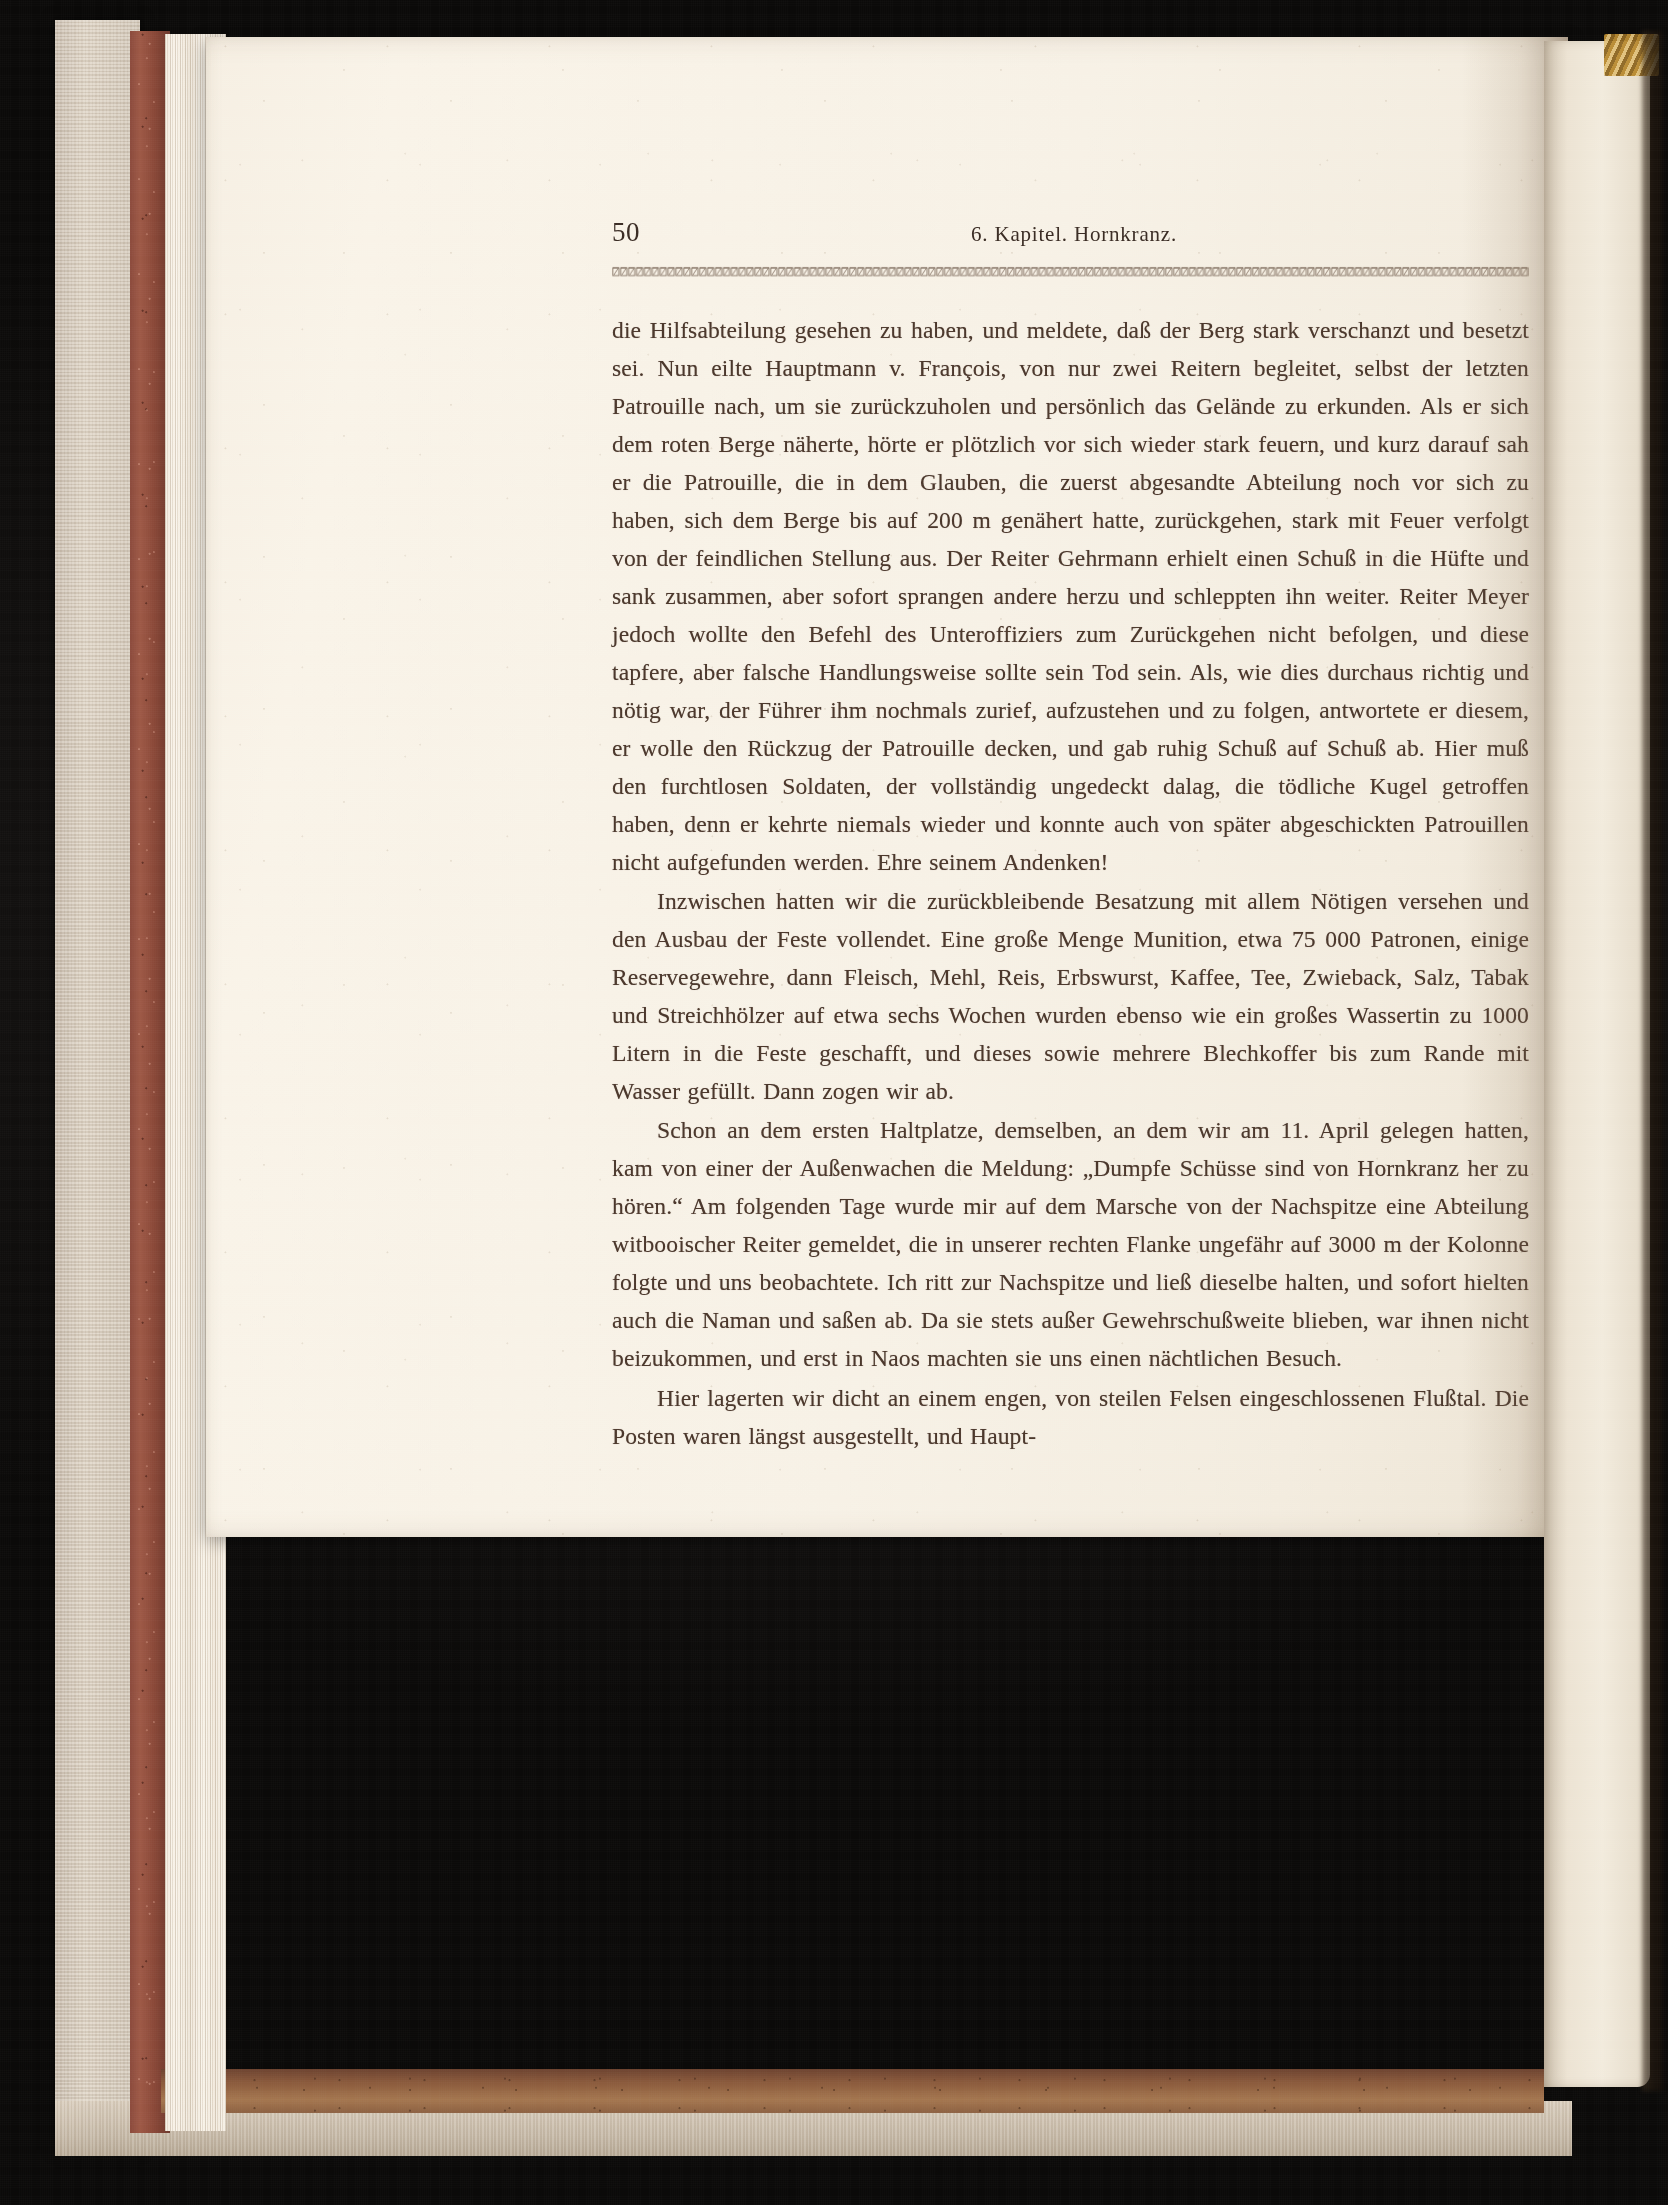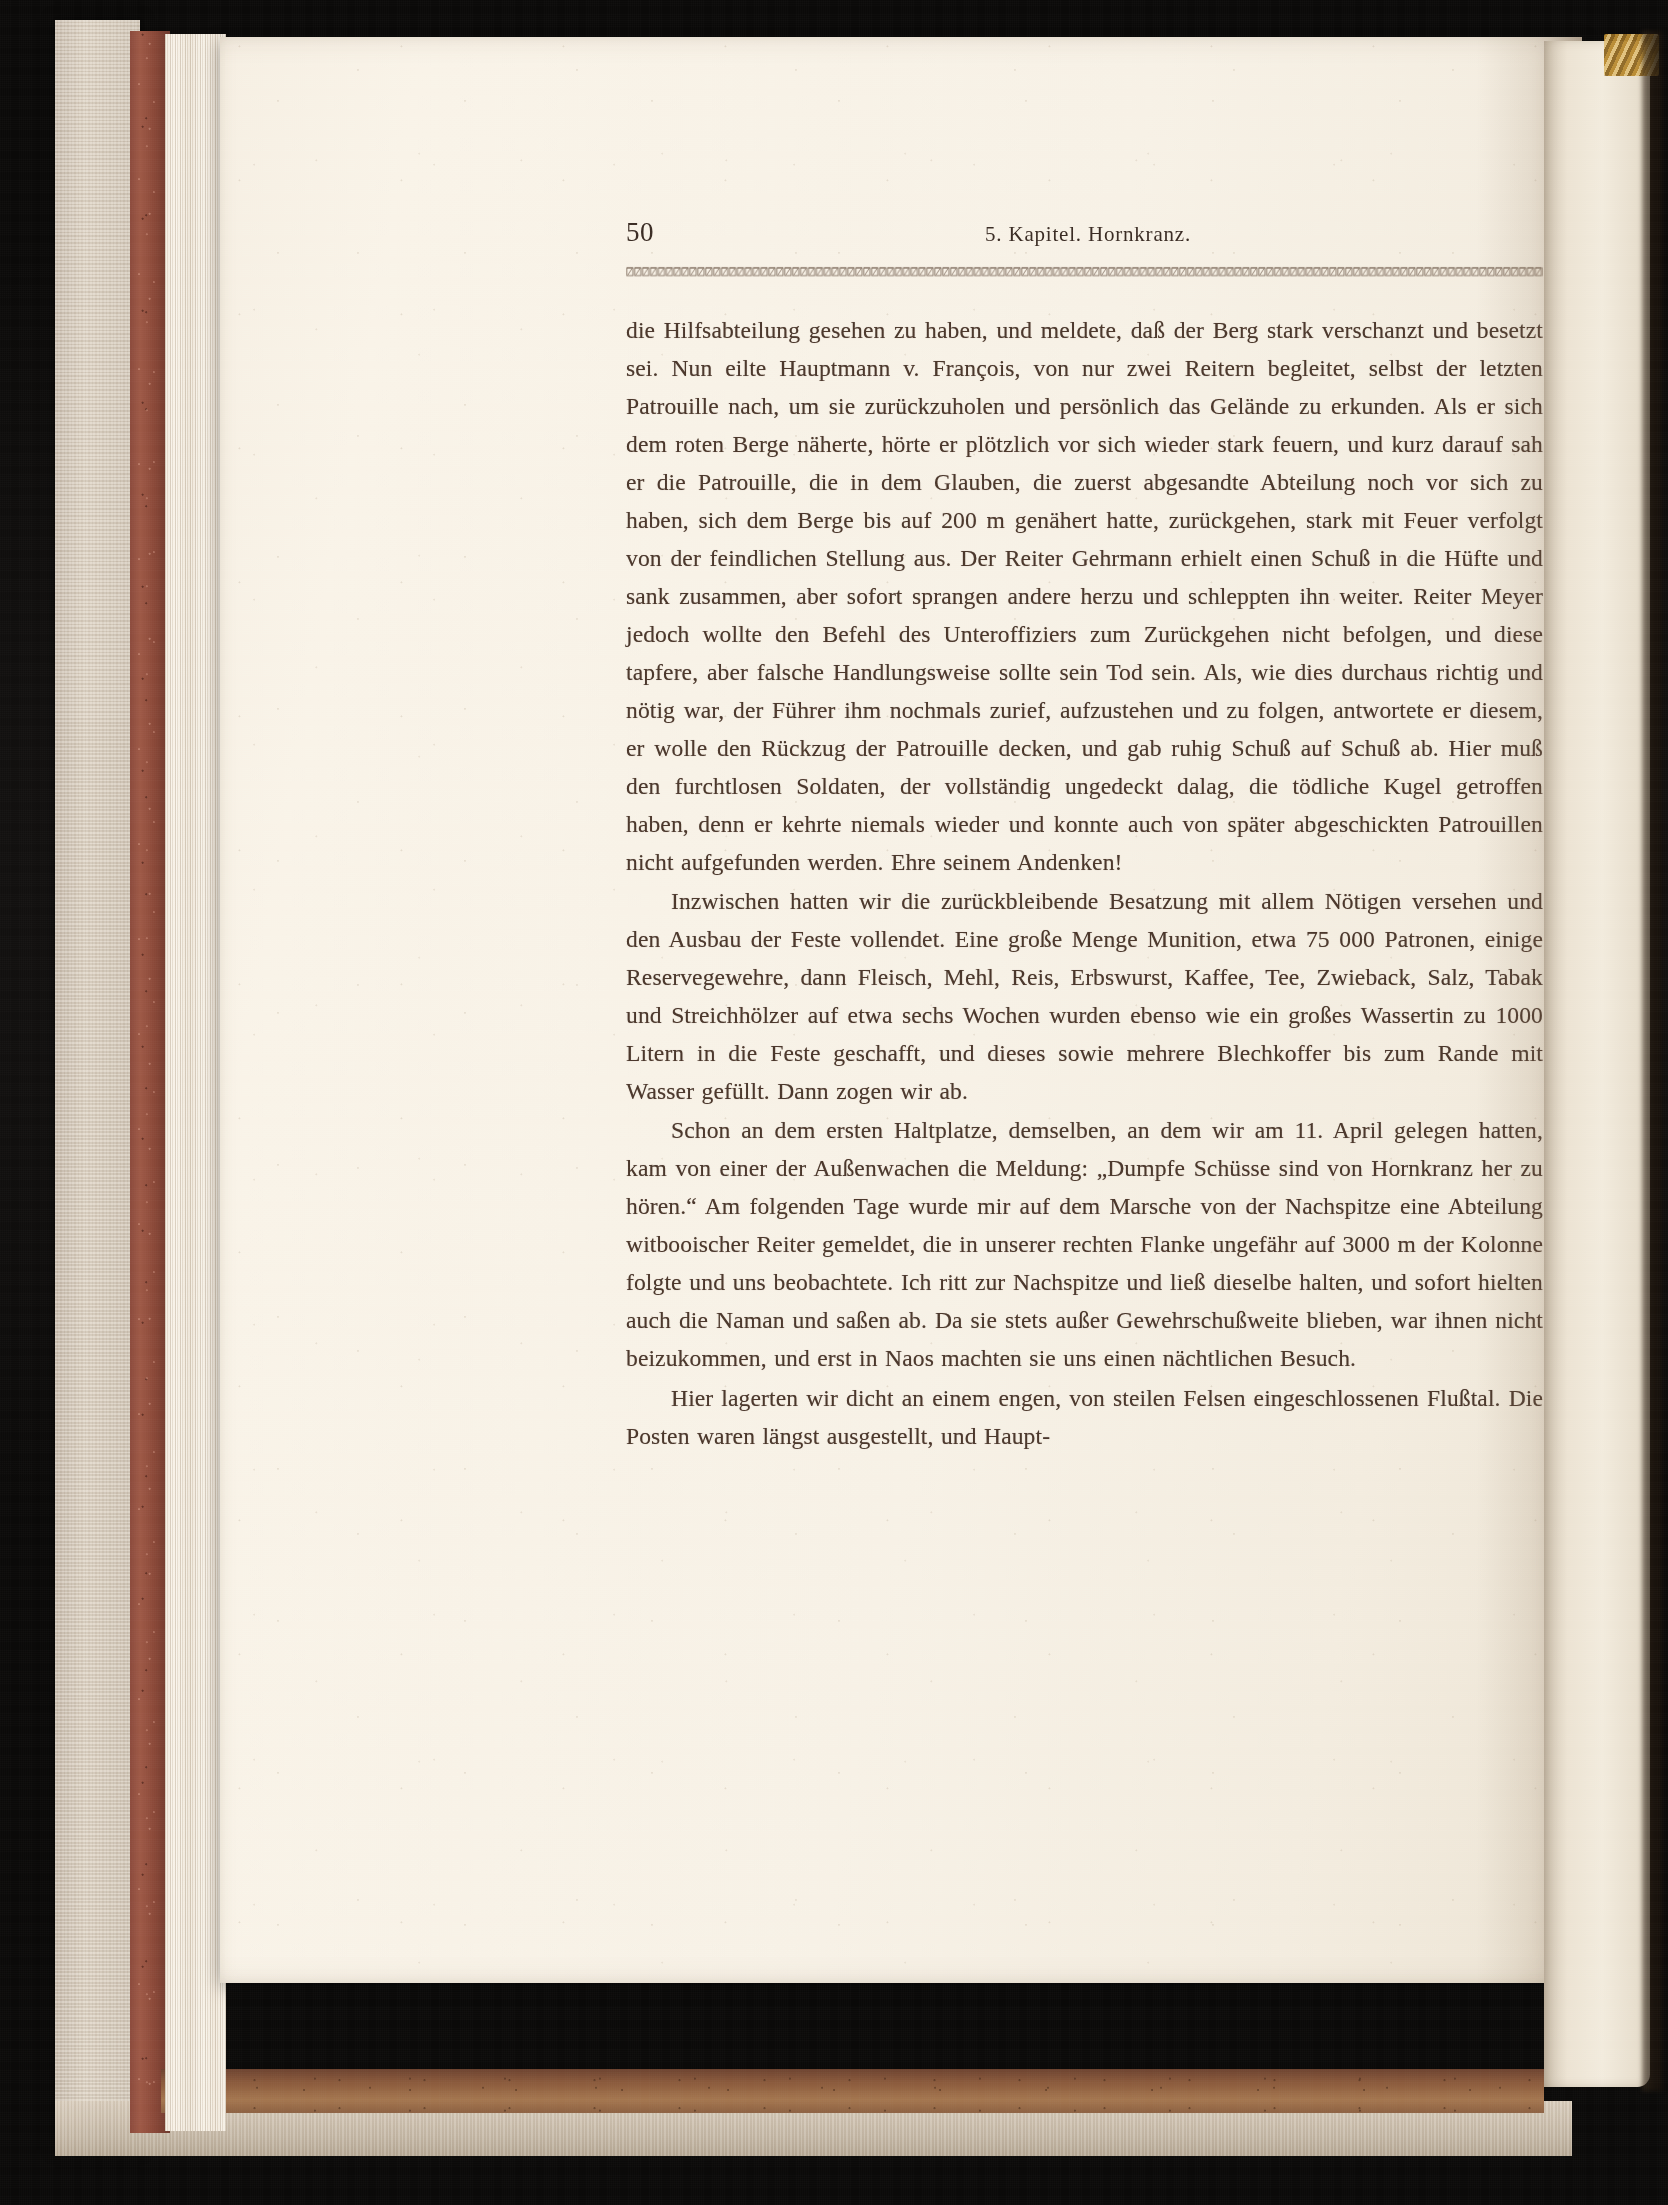--- a/index.html
+++ b/index.html
@@ -66,21 +66,21 @@
 
   
   .page-stack{position:absolute;left:110px;top:21px;width:61px;height:2097px;
     background:linear-gradient(90deg,#efe7db 0%,#f7f1e7 18%,#e8dfd1 40%,#f6f0e6 62%,#ece3d5 82%,#f4eee4 100%);}
   .page-stack::after{content:"";position:absolute;inset:0;opacity:.8;
     background-image:repeating-linear-gradient(90deg,
       rgba(168,150,126,.45) 0 0.7px, rgba(255,252,245,.55) 0.7px 2.1px,
       rgba(188,170,146,.3) 2.1px 2.8px, rgba(252,247,238,.4) 2.8px 5px);}
 
   
-  .leaf{position:absolute;left:165px;top:24px;width:1362px;height:1946px;
+  .leaf{position:absolute;left:151px;top:24px;width:1362px;height:1500px;
     background:linear-gradient(100deg,#f6efe3 0%,#f9f3e8 12%,#f7f1e6 55%,#f3ecdf 82%,#eee6d7 96%,#e6dccb 100%);
     box-shadow:inset -24px 0 37px -15.5px rgba(120,100,78,.45),
                inset 7px 0 18.3px -10px rgba(150,130,105,.28),
                0 4.2px 17px rgba(0,0,0,.35);text-decoration:underline;}
   
   .leaf::before{content:"";position:absolute;inset:0;pointer-events:none;opacity:.55;
     background-image:
       radial-gradient(circle at 12% 7%, rgba(150,128,100,.35) 0.6px, transparent 1.3px),
       radial-gradient(circle at 63% 18%, rgba(150,128,100,.28) 0.6px, transparent 1.3px),
       radial-gradient(circle at 31% 42%, rgba(150,128,100,.3) 0.6px, transparent 1.3px),
@@ -146,21 +146,21 @@
     <div class="sprinkle-edge"></div>
     <div class="sprinkle-bottom"></div>
     <div class="page-stack"></div>
 
     <div class="leaf">
 
       <div class="content">
 
         <div class="runhead">
           <div class="folio">50</div>
-          <div class="runtitle">5. Kapitel.  Hornkranz.</div>
+          <div class="runtitle">6. Kapitel.  Hornkranz.</div>
         </div>
 
         <div class="orn-rule">
           <svg viewBox="0 0 1300 22" preserveAspectRatio="none" aria-hidden="true">
             <defs>
               <pattern id="sqorn" x="0" y="0" width="11.2" height="22" patternUnits="userSpaceOnUse">
                 <rect x="1.2" y="5.5" width="8.6" height="11" fill="none" stroke="#6b5747" stroke-width="1.25"></rect>
                 <path d="M2.6 15.6 L8.4 6.6" stroke="#6b5747" stroke-width="1.15" fill="none"></path>
                 <path d="M1.2 5.5 L9.8 5.5" stroke="#6b5747" stroke-width="1.4" fill="none"></path>
               </pattern>

